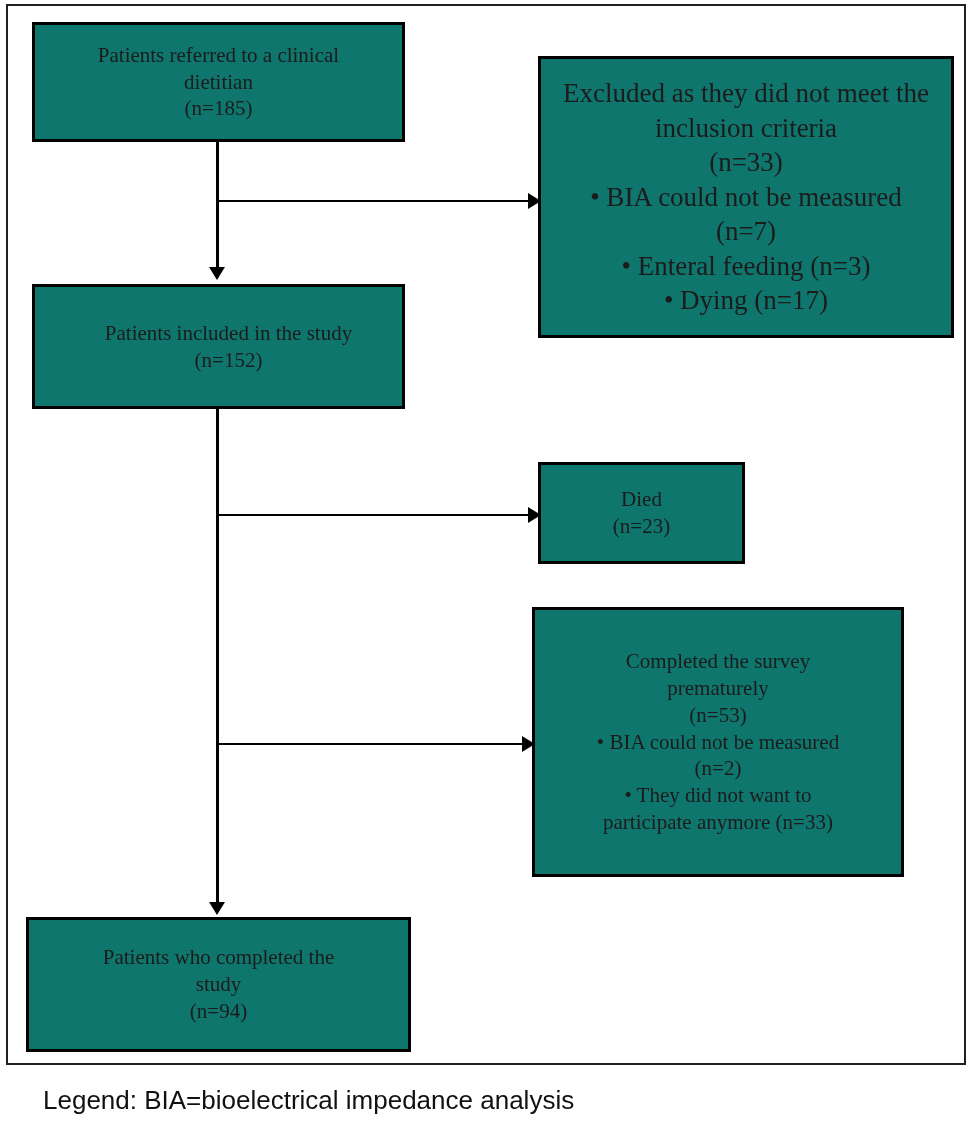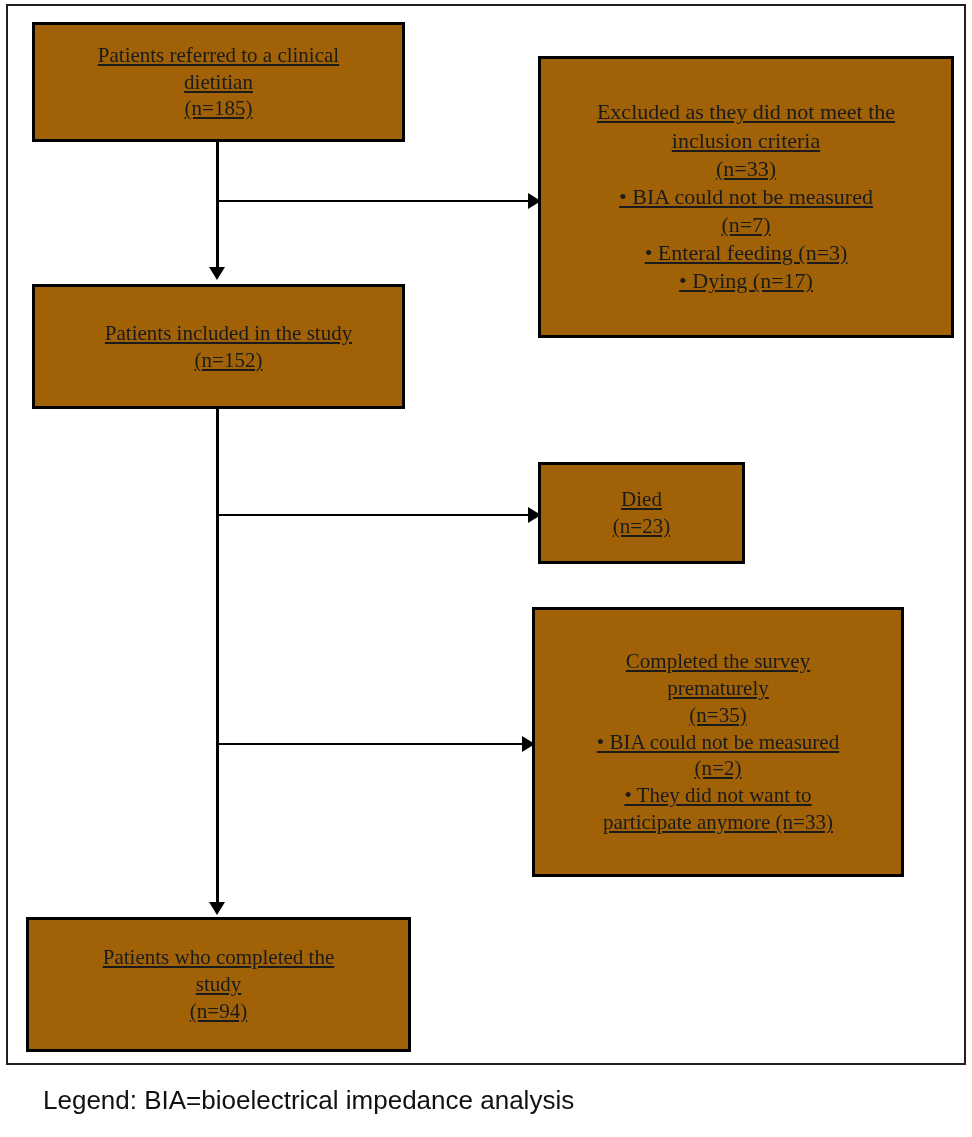--- a/index.html
+++ b/index.html
@@ -23,30 +23,29 @@
     top: 4px;
     width: 960px;
     height: 1061px;
     border: 2px solid #231f20;
     background: #ffffff;
   }
 
   .node {
     position: absolute;
     border: 3px solid #000000;
-    background: #a16207;
+    background: #0f766e;
     display: flex;
     flex-direction: column;
     align-items: center;
     justify-content: center;
     text-align: center;
     font-family: "Liberation Serif", serif;
     color: #1b1b1b;
     line-height: 1.28;
-    text-decoration: underline;
   }
   .node .ln { display: block; width: 100%; }
 
   
   #node-referred {
     left: 24px; top: 16px; width: 373px; height: 120px;
     font-size: 21px;
   }
   #node-included {
     left: 24px; top: 278px; width: 373px; height: 125px;
@@ -54,21 +53,21 @@
     padding-left: 20px;
   }
   #node-completed {
     left: 18px; top: 911px; width: 385px; height: 135px;
     font-size: 21px;
   }
 
   
   #node-excluded {
     left: 530px; top: 50px; width: 416px; height: 282px;
-    font-size: 22px;
+    font-size: 27px;
     padding: 4px 8px;
   }
   #node-died {
     left: 530px; top: 456px; width: 207px; height: 102px;
     font-size: 21px;
   }
   #node-premature {
     left: 524px; top: 601px; width: 372px; height: 270px;
     font-size: 21px;
     padding: 4px 8px;
@@ -174,21 +173,21 @@
   </div>
 
   <div class="node" id="node-died">
     <span class="ln">Died</span>
     <span class="ln">(n=23)</span>
   </div>
 
   <div class="node" id="node-premature">
     <span class="ln">Completed the survey</span>
     <span class="ln">prematurely</span>
-    <span class="ln">(n=35)</span>
+    <span class="ln">(n=53)</span>
     <span class="ln">• BIA could not be measured</span>
     <span class="ln">(n=2)</span>
     <span class="ln">• They did not want to</span>
     <span class="ln">participate anymore (n=33)</span>
   </div>
 
   <div class="node" id="node-completed">
     <span class="ln">Patients who completed the</span>
     <span class="ln">study</span>
     <span class="ln">(n=94)</span>

